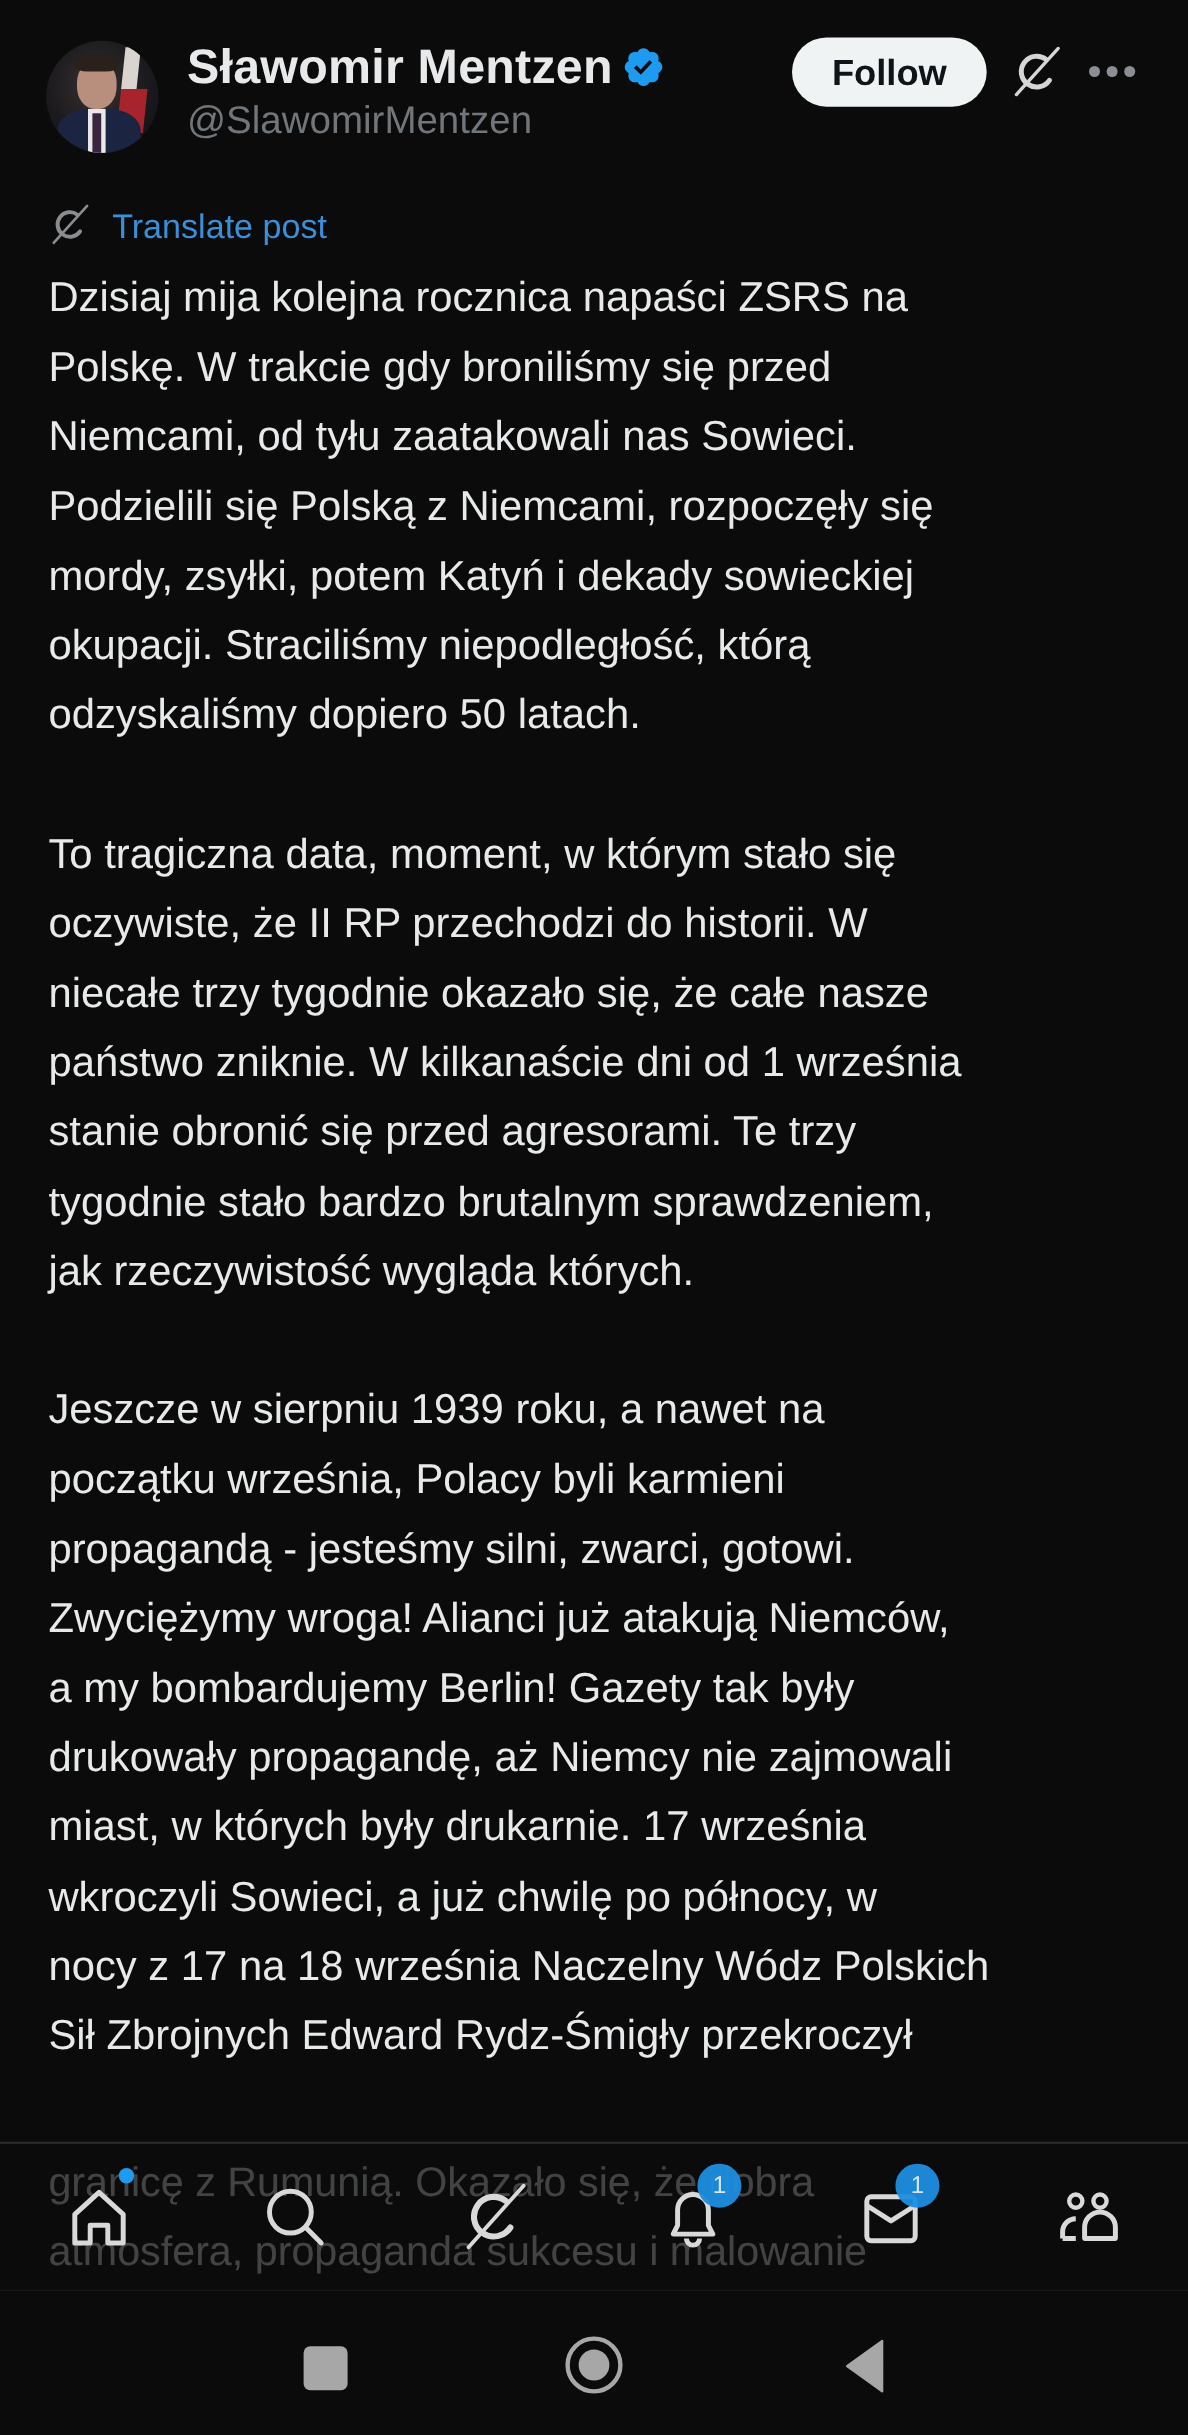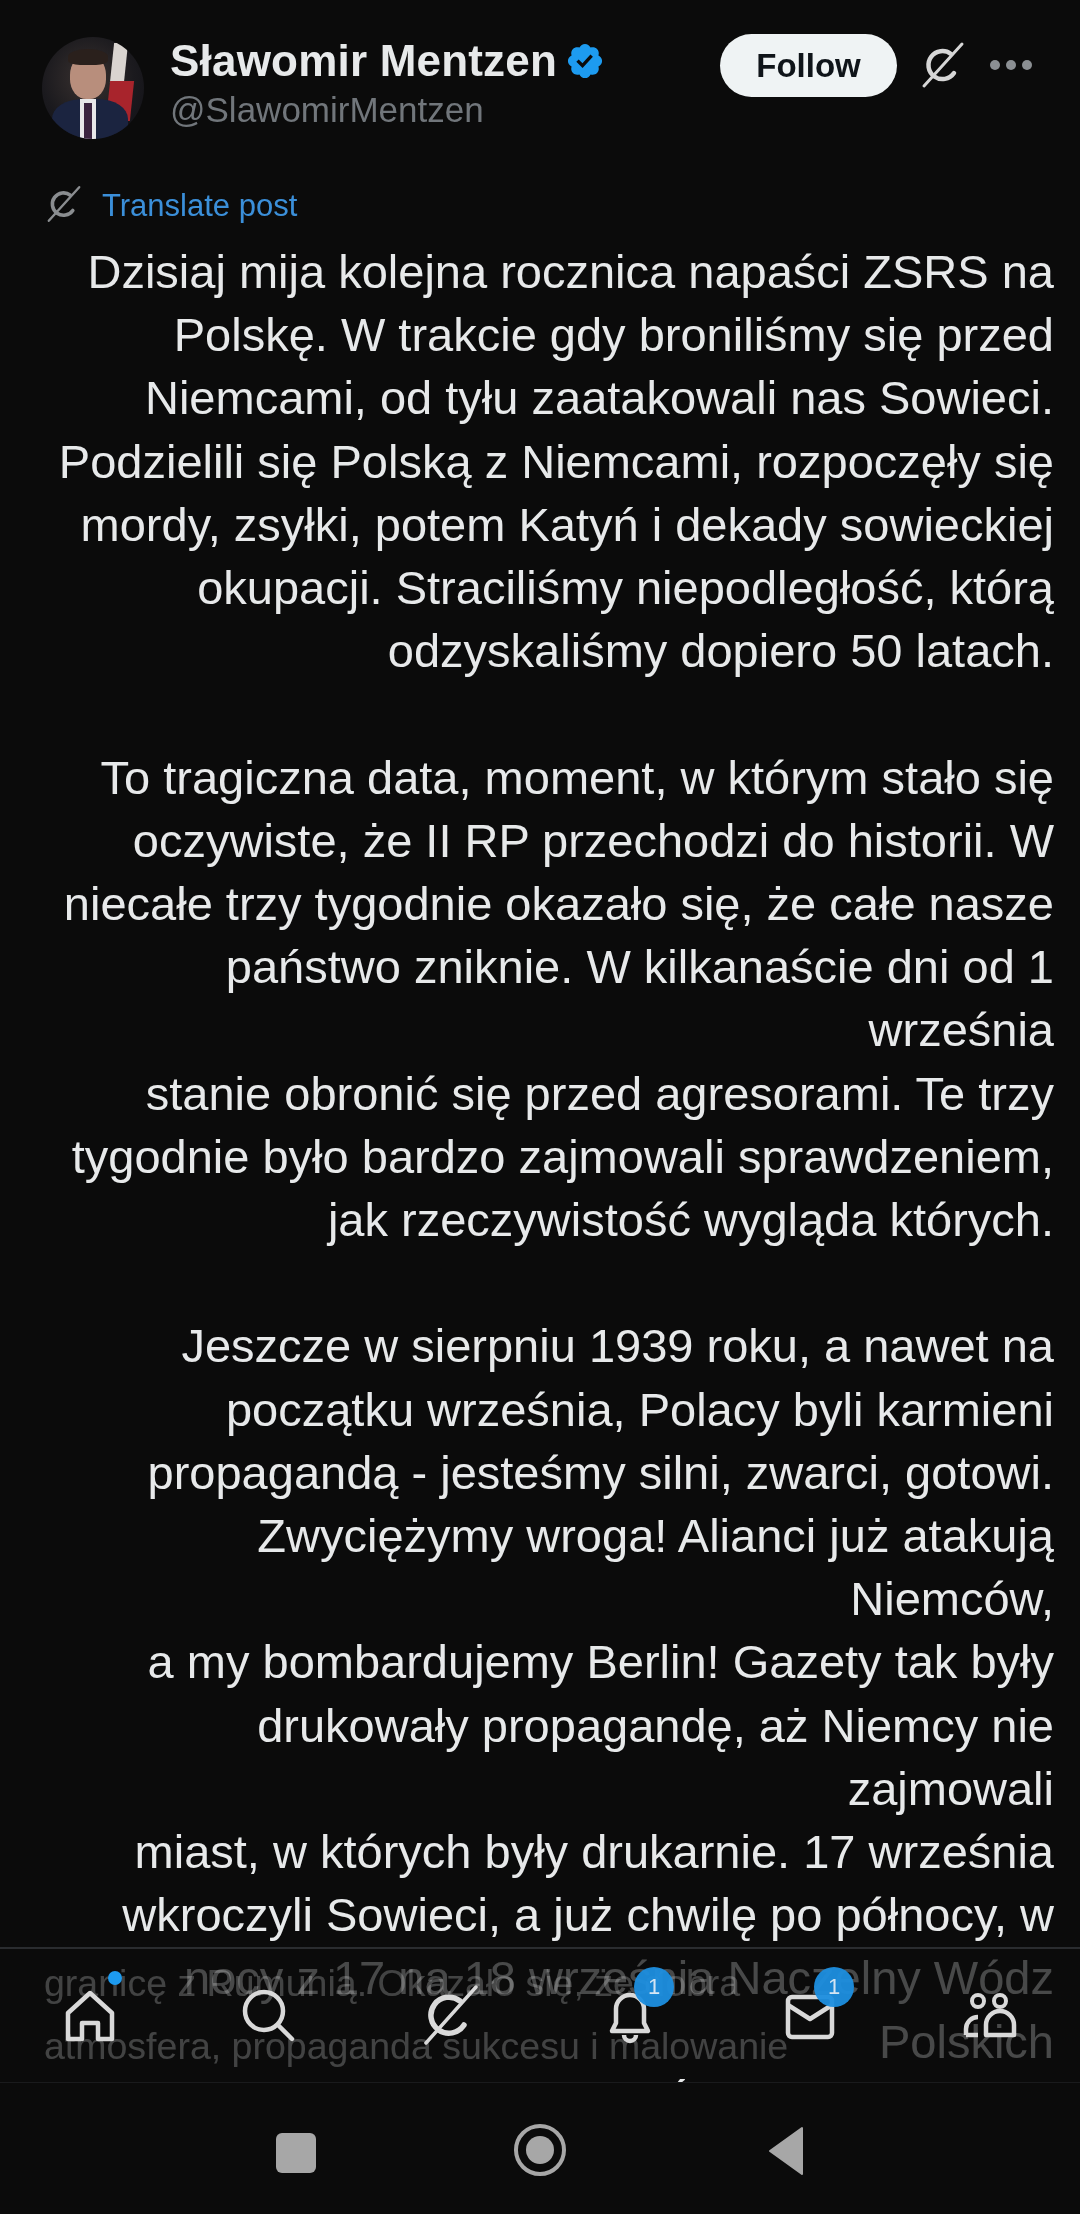--- a/index.html
+++ b/index.html
@@ -45,21 +45,21 @@
   .more-top { position: absolute; left: 990px; top: 52px; width: 50px; height: 26px; display: flex; align-items: center; gap: 6px; }
   .more-top span { width: 10px; height: 10px; border-radius: 50%; background: #8b8f93; display: inline-block; }
 
   
   .translate-row { position: absolute; left: 44px; top: 184px; display: flex; align-items: flex-end; gap: 18px; }
   .translate-row svg { width: 40px; height: 40px; }
   .translate-label { font-size: 31px; color: #3b8fd9; }
 
   
   .post-body { position: absolute; left: 44px; top: 240px; width: 1010px; }
-  .post-body p { margin: 0; font-size: 47px; line-height: 63.2px; color: #e7e9ea; text-align: right; }
+  .post-body p { margin: 0; font-size: 38px; line-height: 63.2px; color: #e7e9ea; }
   .post-body .gap { height: 63.2px; }
 
   
   .divider { position: absolute; left: 0; top: 1947px; width: 1080px; height: 2px; background: #2a2c2f; }
   .tabbar { position: absolute; left: 0; top: 1949px; width: 1080px; height: 130px; background: rgba(11,11,11,0.72); }
   .tabbar-bg-text { position: absolute; left: 44px; top: 1952px; width: 1010px; opacity: 0.25; pointer-events: none; }
   .tabbar-bg-text p { margin: 0; font-size: 37.5px; line-height: 63.2px; color: #e7e9ea; }
   .tab { position: absolute; top: 1975px; width: 80px; height: 80px; display: flex; align-items: center; justify-content: center; }
   .tab svg { width: 64px; height: 64px; }
   .badge {
@@ -130,21 +130,21 @@
     <p>Podzielili się Polską z Niemcami, rozpoczęły się</p>
     <p>mordy, zsyłki, potem Katyń i dekady sowieckiej</p>
     <p>okupacji. Straciliśmy niepodległość, którą</p>
     <p>odzyskaliśmy dopiero 50 latach.</p>
     <div class="gap"></div>
     <p>To tragiczna data, moment, w którym stało się</p>
     <p>oczywiste, że II RP przechodzi do historii. W</p>
     <p>niecałe trzy tygodnie okazało się, że całe nasze</p>
     <p>państwo zniknie. W kilkanaście dni od 1 września</p>
     <p>stanie obronić się przed agresorami. Te trzy</p>
-    <p>tygodnie było bardzo zajmowali sprawdzeniem,</p>
+    <p>tygodnie stało bardzo brutalnym sprawdzeniem,</p>
     <p>jak rzeczywistość wygląda których.</p>
     <div class="gap"></div>
     <p>Jeszcze w sierpniu 1939 roku, a nawet na</p>
     <p>początku września, Polacy byli karmieni</p>
     <p>propagandą - jesteśmy silni, zwarci, gotowi.</p>
     <p>Zwyciężymy wroga! Alianci już atakują Niemców,</p>
     <p>a my bombardujemy Berlin! Gazety tak były</p>
     <p>drukowały propagandę, aż Niemcy nie zajmowali</p>
     <p>miast, w których były drukarnie. 17 września</p>
     <p>wkroczyli Sowieci, a już chwilę po północy, w</p>

